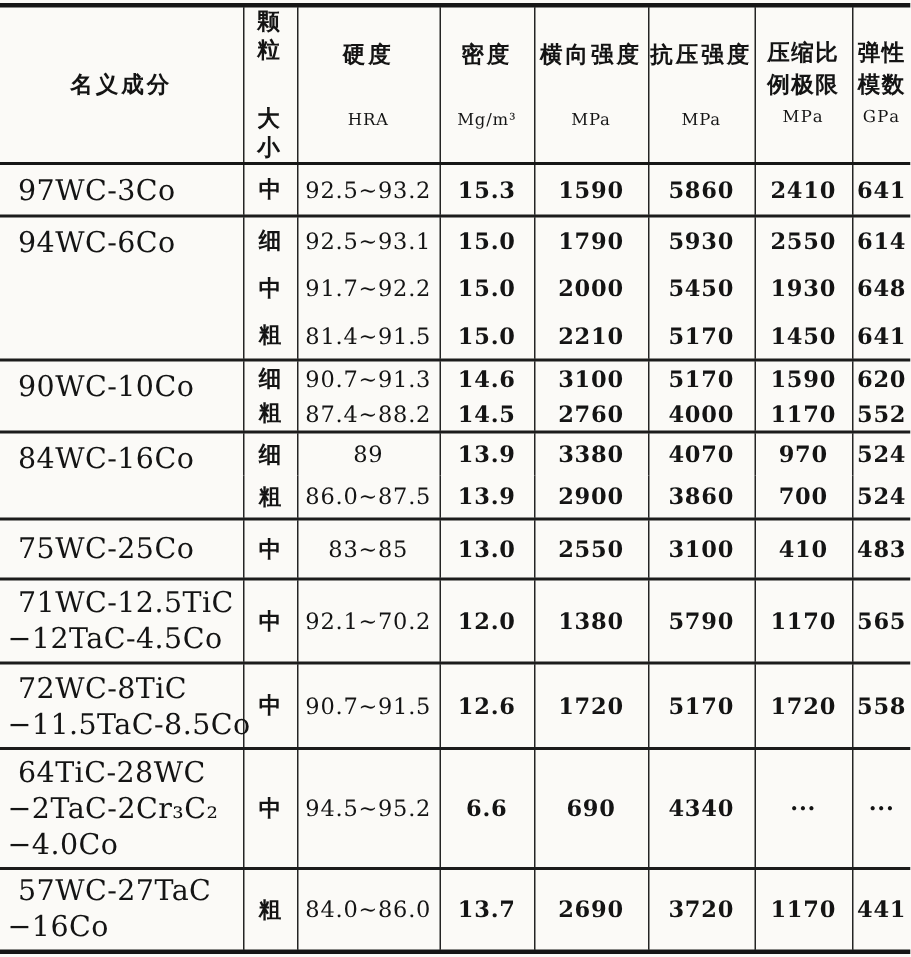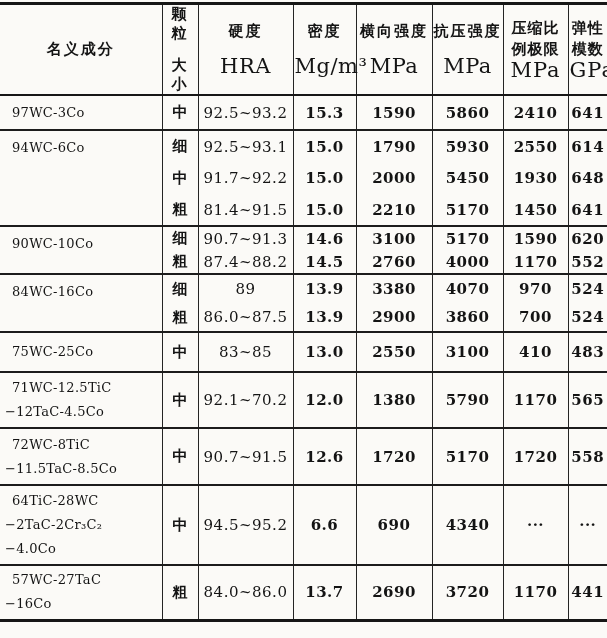--- a/index.html
+++ b/index.html
@@ -40,29 +40,29 @@
     font-size: 15px;
     text-align: center;
     vertical-align: middle;
     letter-spacing: 2px;
     padding: 0 1px;
   }
   th .sub {
     font-family: "DejaVu Serif", "Liberation Serif", serif;
     letter-spacing: 0.5px;
     font-weight: normal;
-    font-size: 21px;
-  }
-  th.h2 .line2 { margin-top: 13px; }
+    font-size: 11px;
+  }
+  th.h2 .line2 { margin-top: 27px; }
   th.h3 div { line-height: 21px; letter-spacing: 1px; }
 
   td { font-size: 15px; vertical-align: middle; }
   td.name {
     text-align: left;
-    font-size: 13px;
+    font-size: 19px;
     letter-spacing: 0.3px;
     white-space: nowrap;
   }
   td.name .l { padding-left: 10px; line-height: 24px; }
   td.name .cont { padding-left: 3px; }
   td.name.vtop { vertical-align: top; padding-top: 5px; }
   td.grain {
     font-family: "DejaVu Sans", "Liberation Sans", sans-serif;
     font-weight: bold;
     text-align: center;

